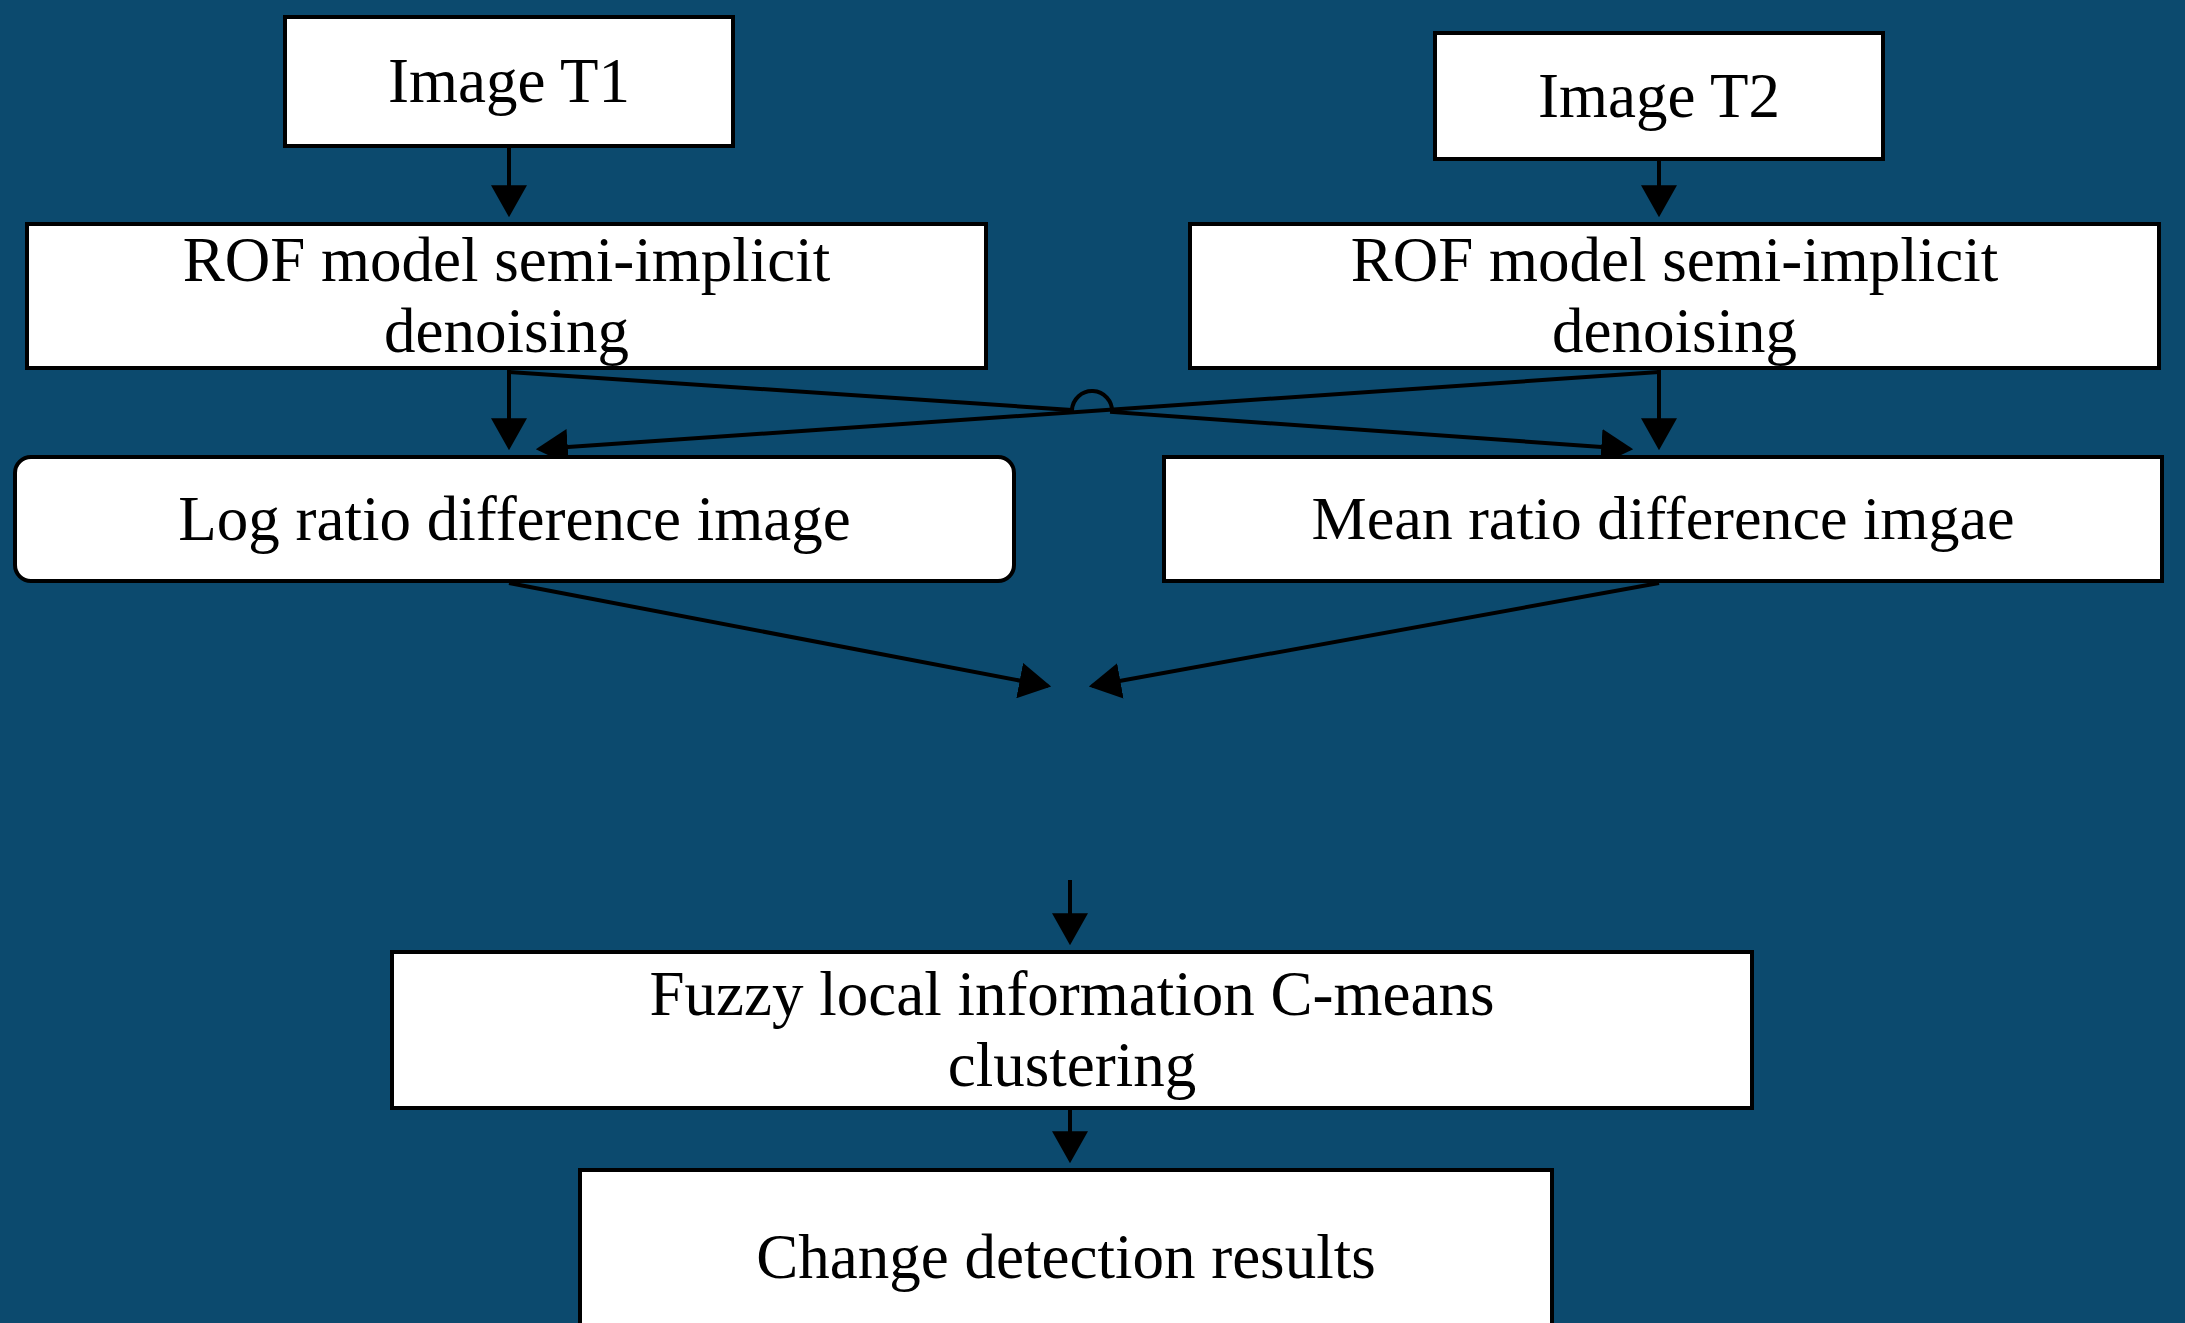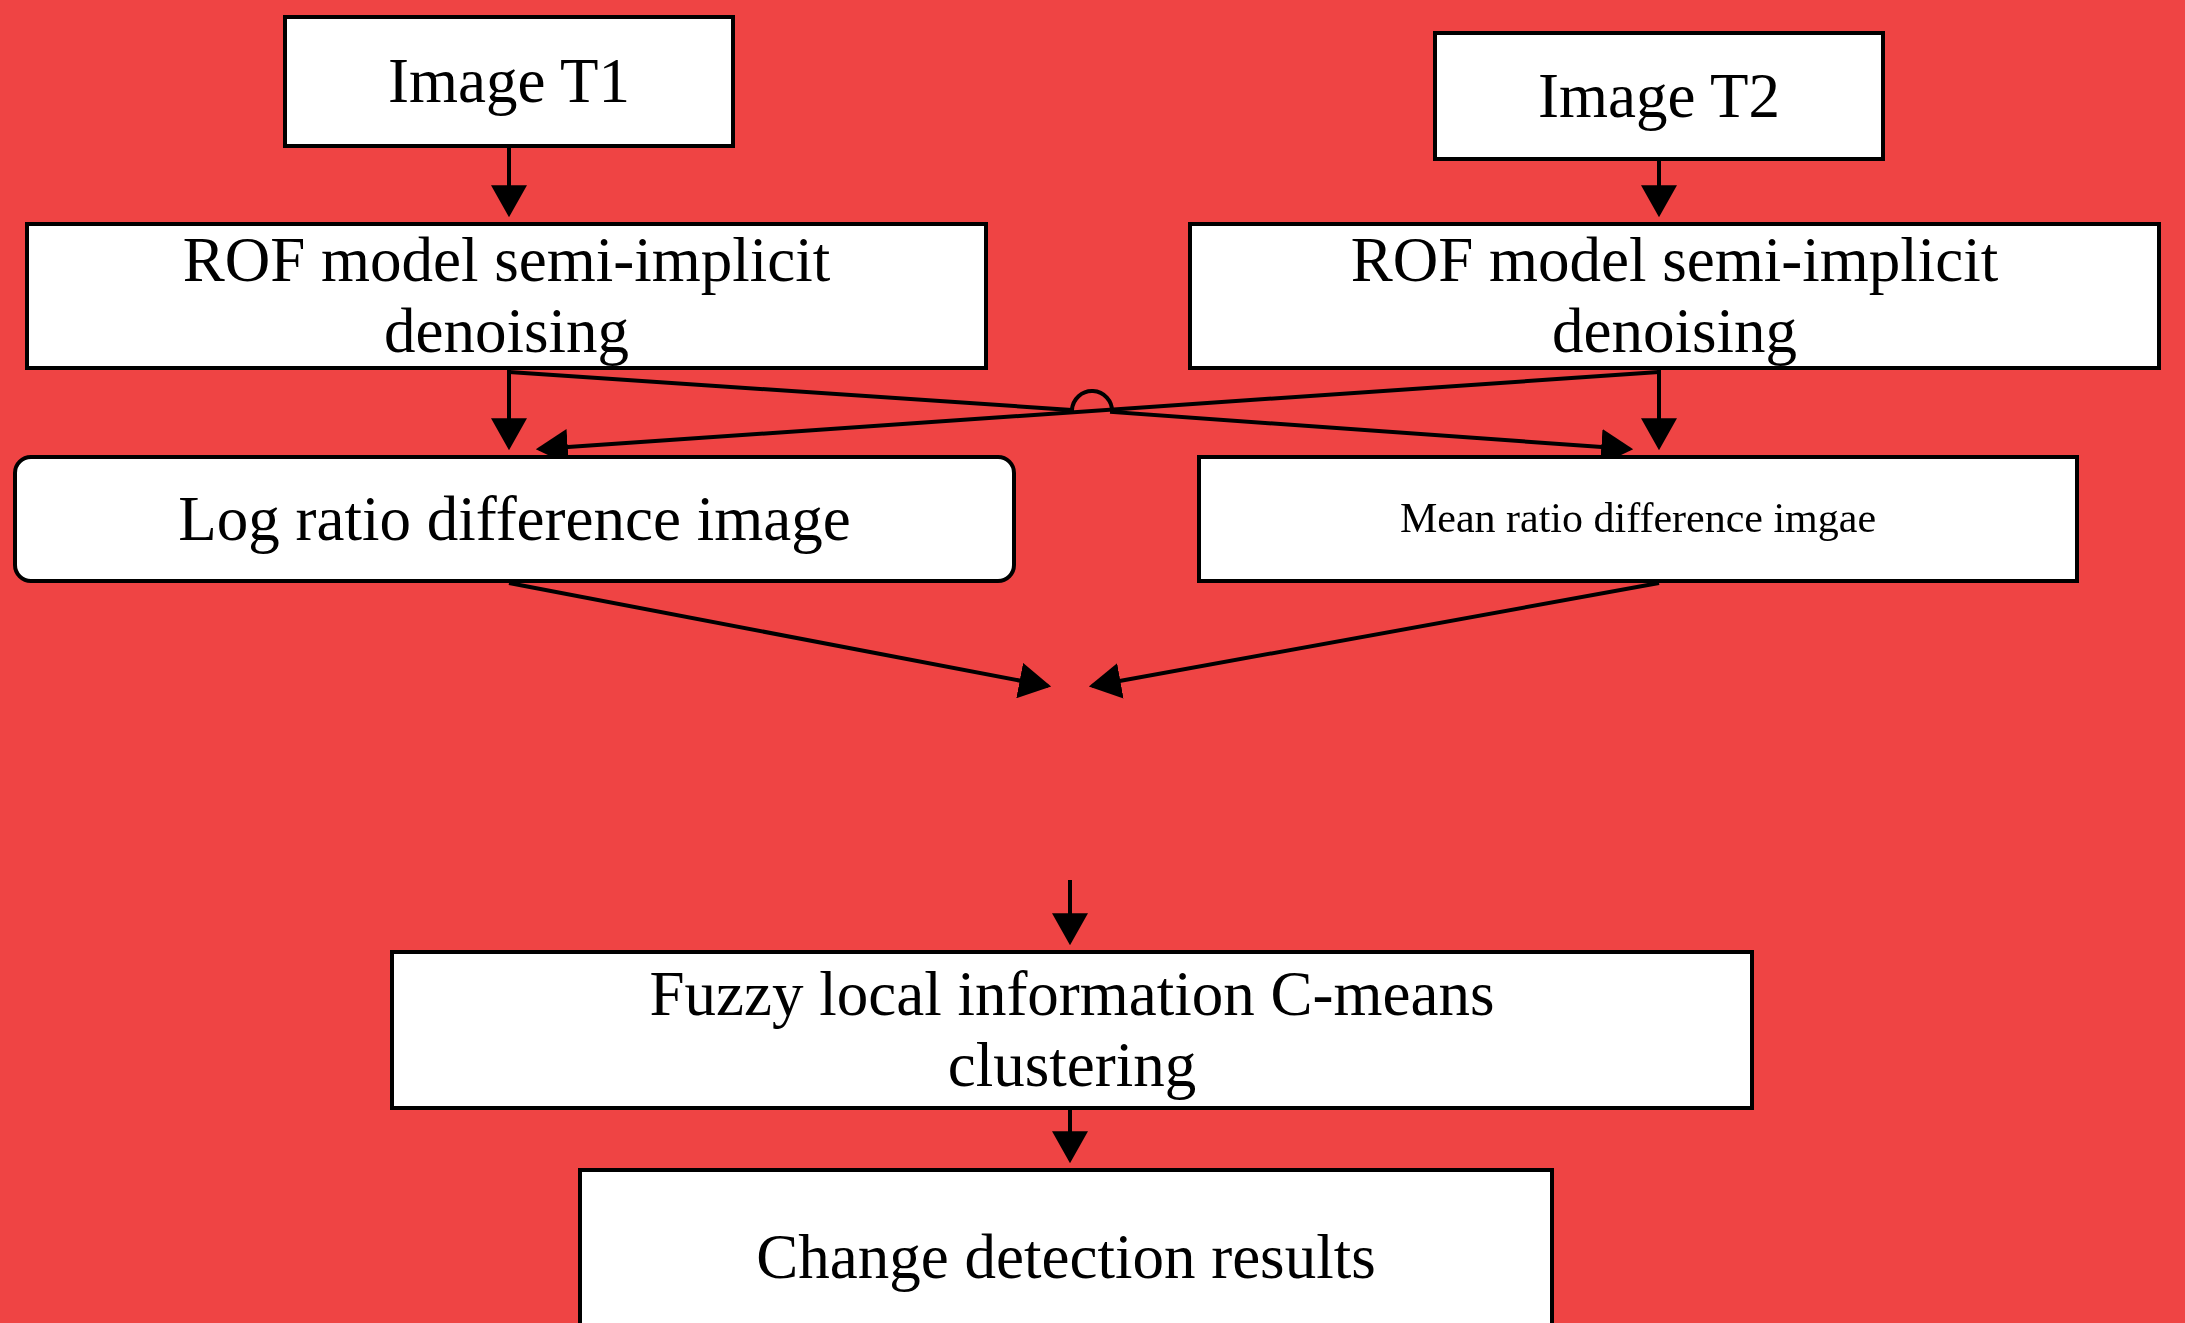--- a/index.html
+++ b/index.html
@@ -5,21 +5,21 @@
 <style>
   html, body {
     margin: 0;
     padding: 0;
     background: #ffffff;
   }
   #stage {
     position: relative;
     width: 2185px;
     height: 1323px;
-    background: #ef4444;
+    background: #0c4a6e;
     overflow: hidden;
     font-family: "Liberation Serif", "DejaVu Serif", serif;
   }
   #edges {
     position: absolute;
     left: 0;
     top: 0;
     width: 2185px;
     height: 1323px;
     pointer-events: none;
@@ -42,21 +42,21 @@
     display: block;
     width: 100%;
     white-space: pre-line;
   }
   
   #node-image-t1    { left: 283px;  top: 15px;   width: 452px;  height: 133px; font-size: 63px; }
   #node-image-t2    { left: 1433px; top: 15px;   width: 452px;  height: 130px; font-size: 63px; margin-top: 16px; }
   #node-rof-left    { left: 25px;   top: 222px;  width: 963px;  height: 148px; font-size: 63px; }
   #node-rof-right   { left: 1188px; top: 222px;  width: 973px;  height: 148px; font-size: 63px; }
   #node-log-ratio   { left: 13px;   top: 455px;  width: 1003px; height: 128px; font-size: 63px; border-radius: 18px; }
-  #node-mean-ratio  { left: 1162px; top: 455px;  width: 882px; height: 128px; font-size: 42px; margin-left: 35px; }
+  #node-mean-ratio  { left: 1162px; top: 455px;  width: 1002px; height: 128px; font-size: 62px; }
   #node-pca         { left: 620px;  top: 694px;  width: 900px;  height: 186px; font-size: 63px; }
   #node-flicm       { left: 390px;  top: 950px;  width: 1364px; height: 160px; font-size: 63px; }
   #node-result      { left: 578px;  top: 1168px; width: 976px;  height: 178px; font-size: 63px; }
 </style>
 </head>
 <body>
 
 <div id="stage">
 
   <svg id="edges" viewBox="0 0 2185 1323">

